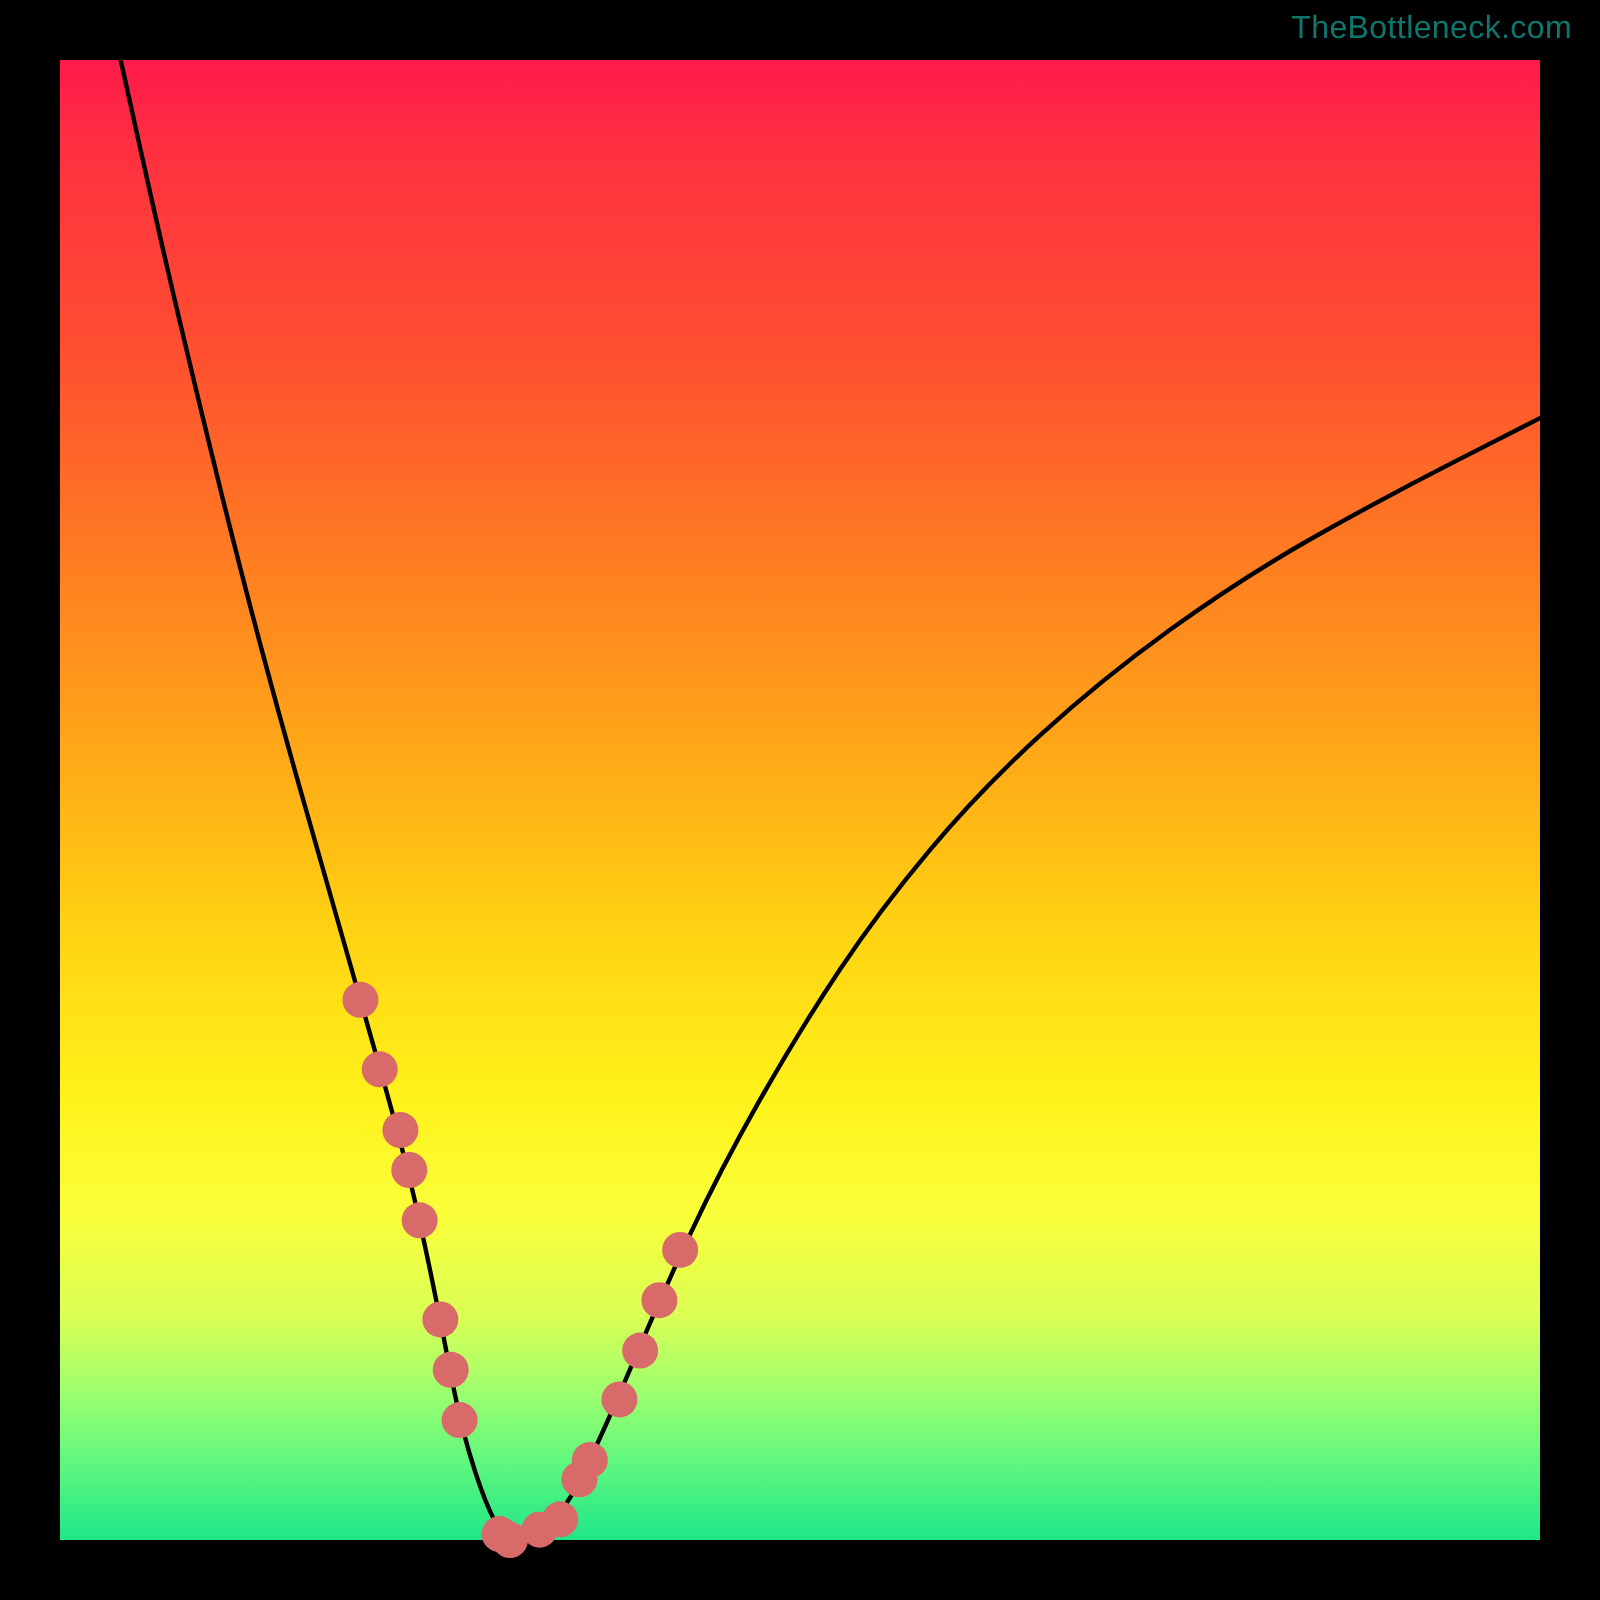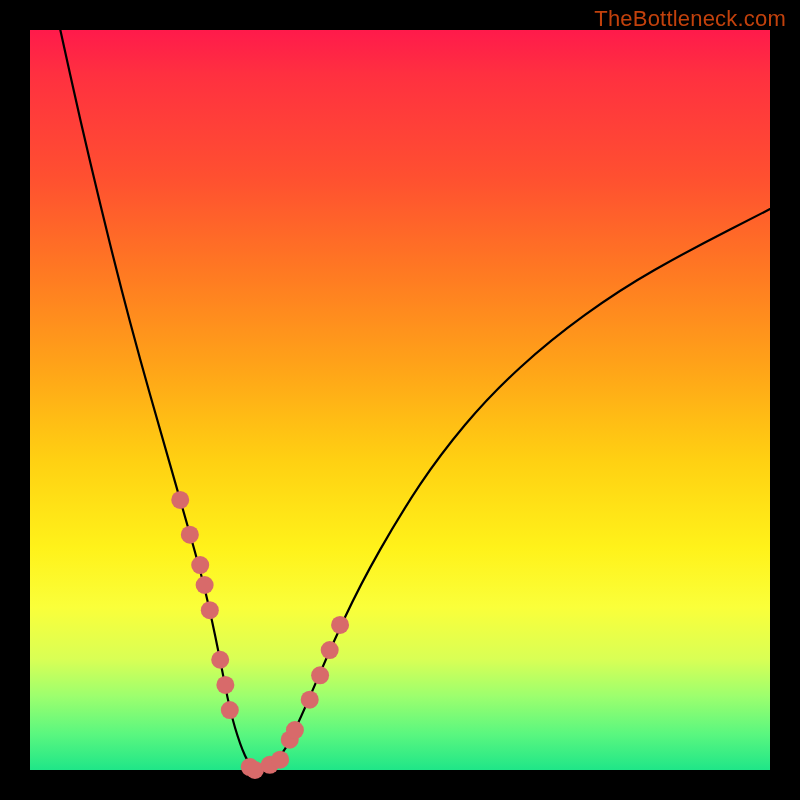--- a/index.html
+++ b/index.html
@@ -14,22 +14,22 @@
   .frame {
     position: relative;
     width: 800px;
     height: 800px;
     background: #000;
   }
   .watermark {
     position: absolute;
     top: 6px;
     right: 14px;
-    color: #c2410c;
-    font-size: 22px;
+    color: #0f766e;
+    font-size: 16px;
     font-weight: 400;
     letter-spacing: 0.2px;
     z-index: 10;
     user-select: none;
   }
   .plot {
     position: absolute;
     left: 30px;
     top: 30px;
     width: 740px;

